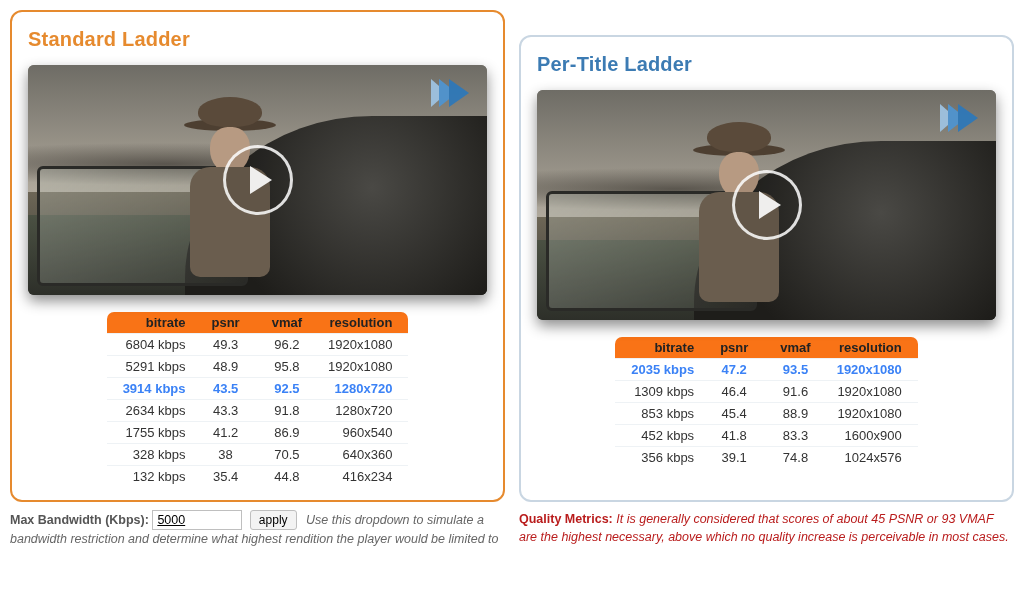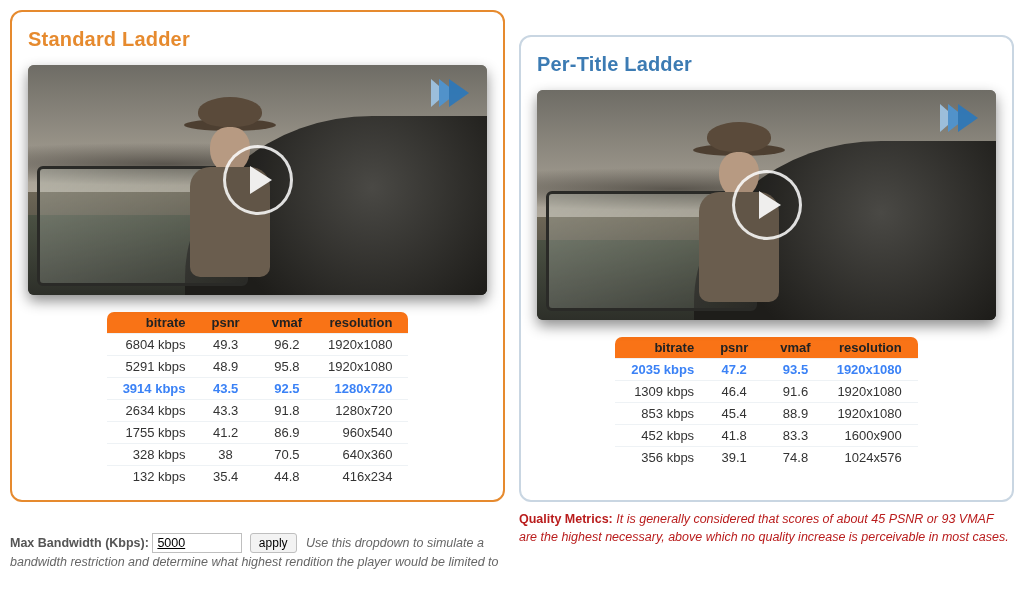--- a/index.html
+++ b/index.html
@@ -146,21 +146,21 @@
   .footer-label { font-weight:700; font-style: normal; }
   .bw-input {
     font-family: inherit; font-size: 12.5px;
     width: 90px; padding: 2px 4px;
     border: 1px solid #bfbfbf; background:#fff;text-decoration:underline;
   }
   .apply-btn {
     font-family: inherit; font-size: 12px;
     padding: 2px 8px; margin-left: 4px;
     border: 1px solid #bfbfbf; background:#f3f3f3;
-    border-radius: 3px; cursor:pointer;margin-top:23px;
+    border-radius: 3px; cursor:pointer;
   }
   .hint { font-style: italic; margin-left: 6px; color:#666; }
 </style>
 </head>
 <body>
 
 <div class="cards">
 
   <div class="card standard">
     <div class="card-title">Standard Ladder</div>

